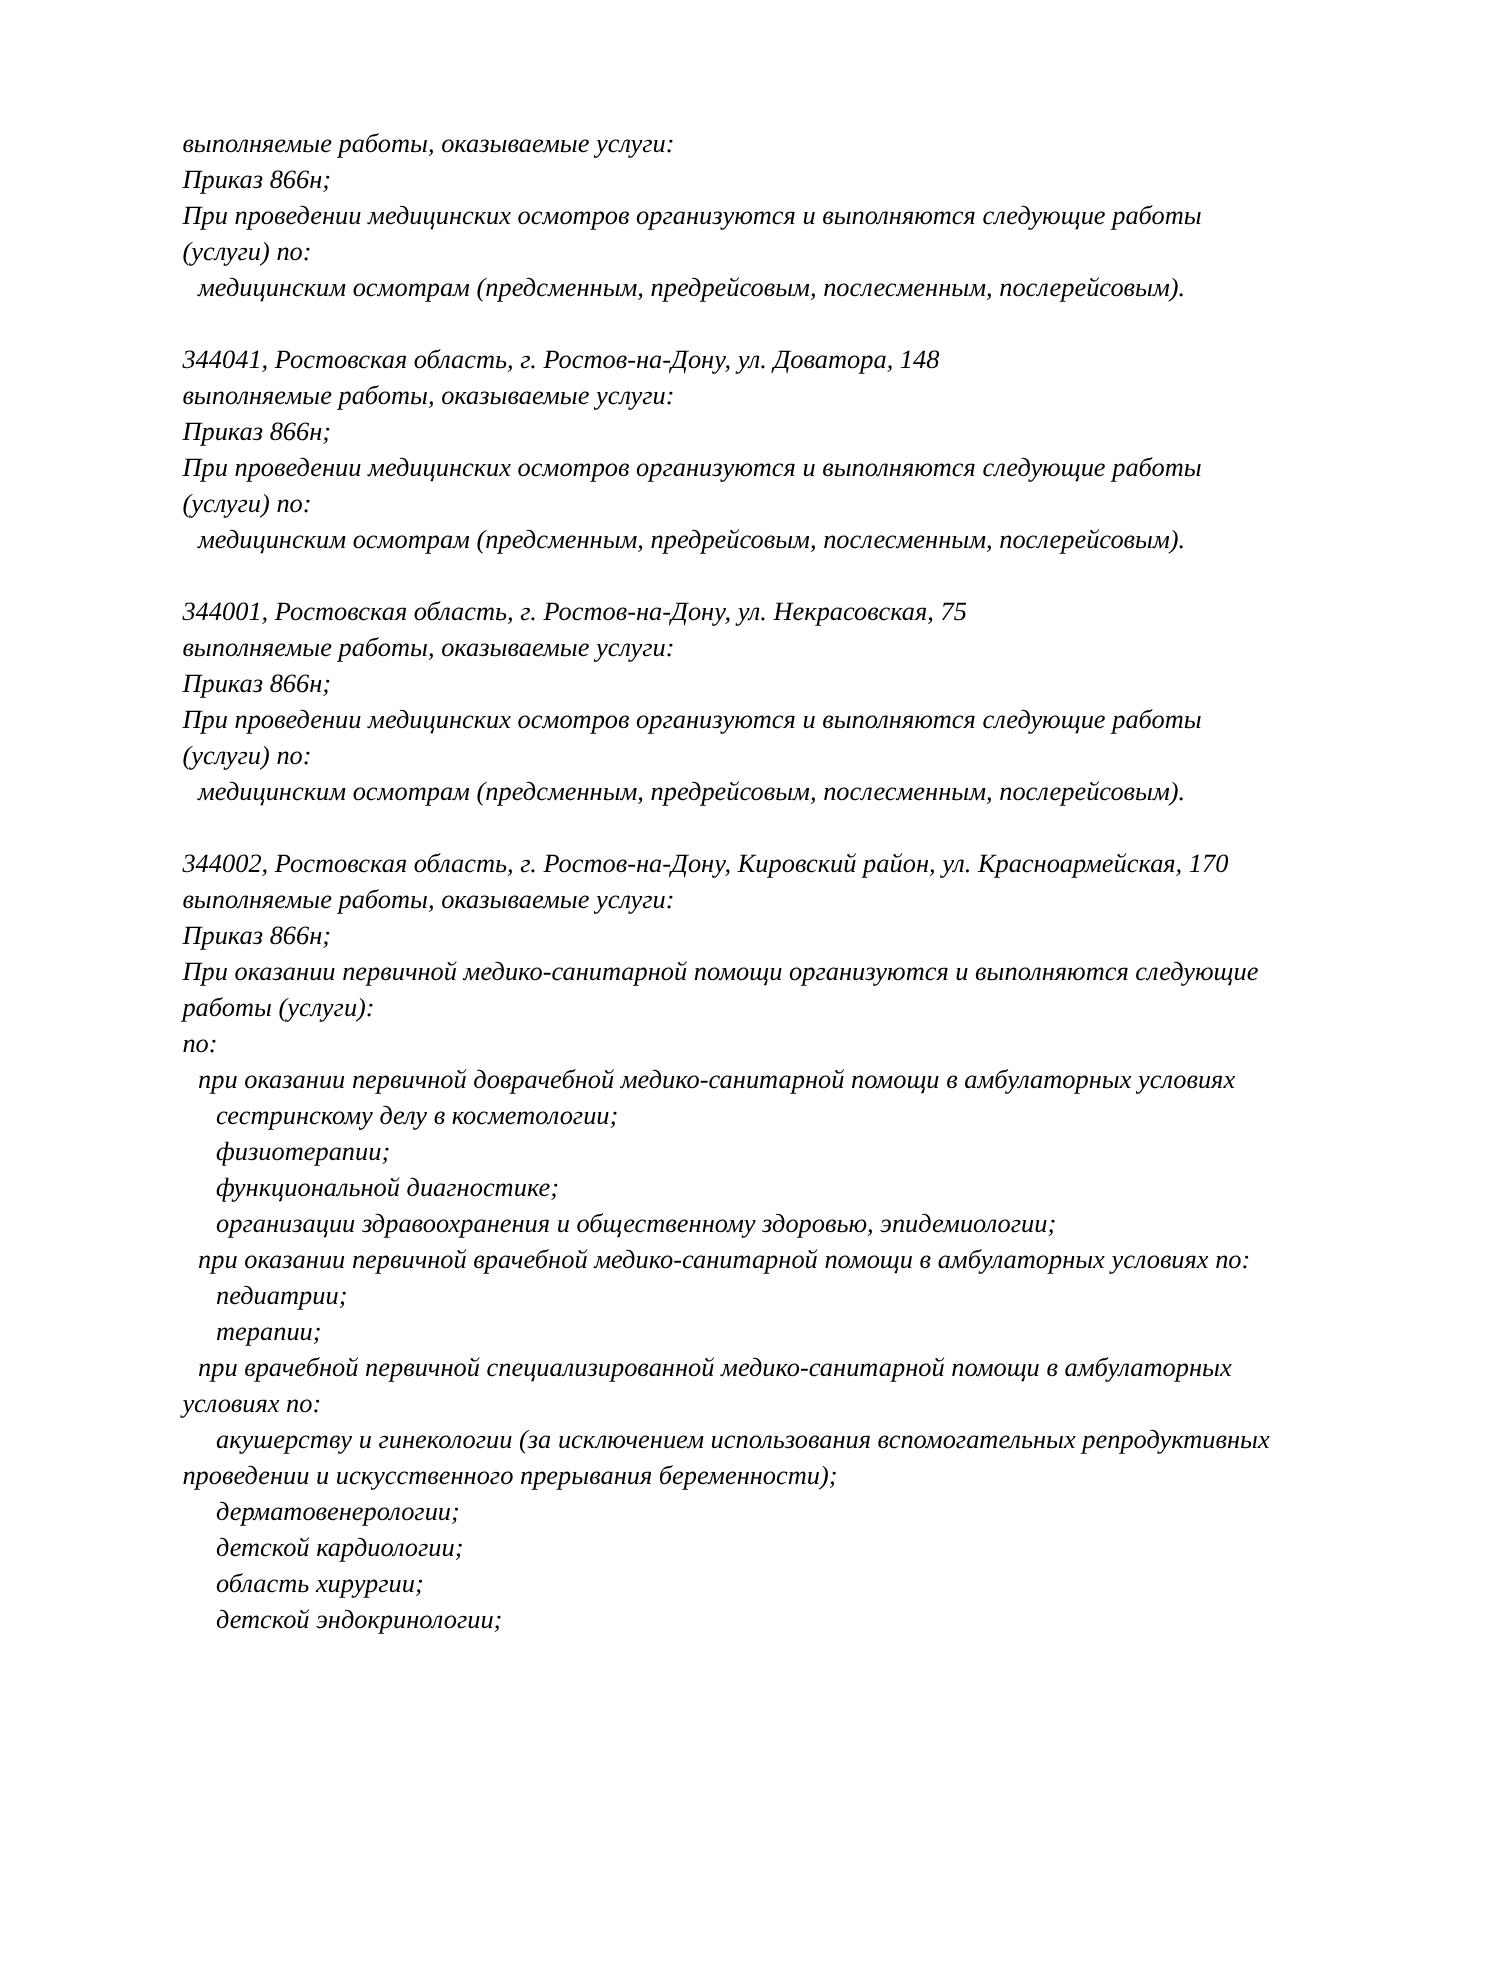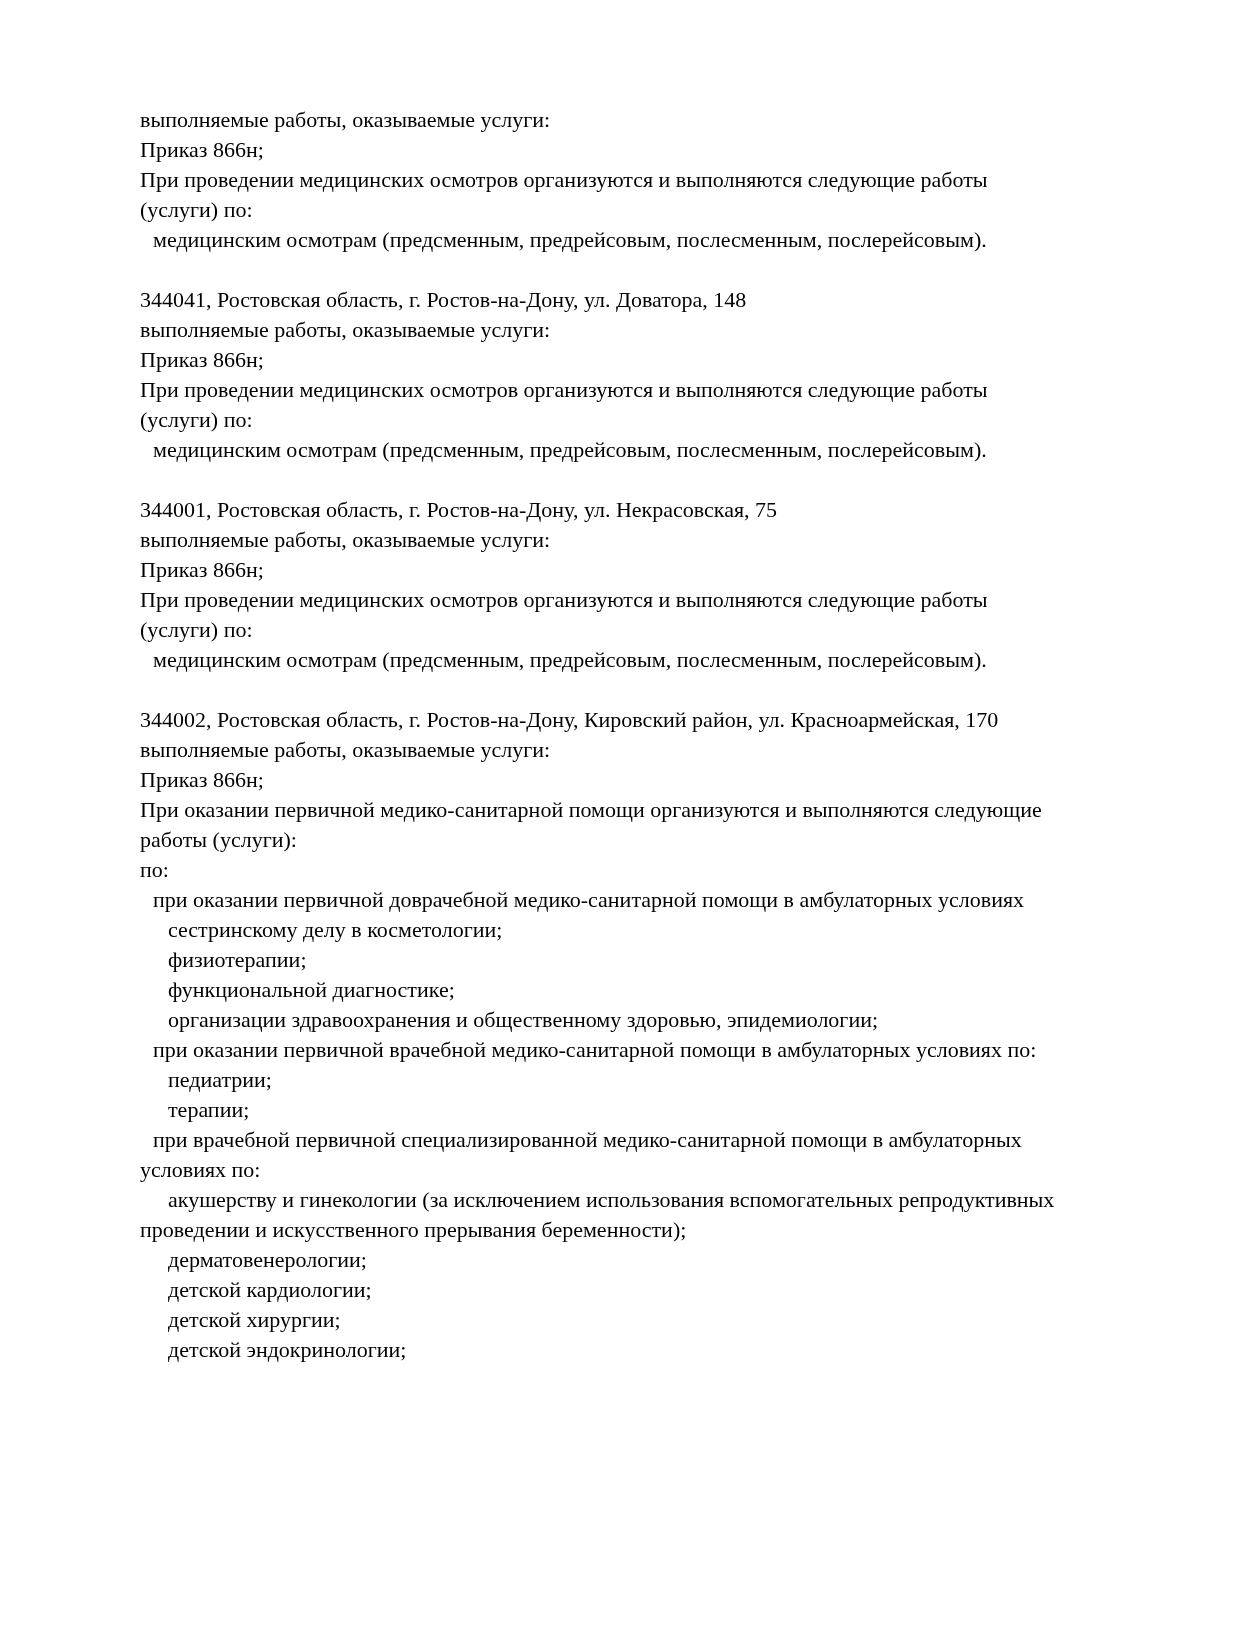--- a/index.html
+++ b/index.html
@@ -10,21 +10,21 @@
     width: 1240px;
     height: 1650px;
     background: #ffffff;
     color: #000000;
     padding: 105px 40px 0 140px;
     font-family: "Liberation Serif", "DejaVu Serif", serif;
     font-size: 22px;
     line-height: 30px;
     overflow: hidden;
   }
-  .section { margin: 0 0 30px 0; }
+  .section { margin: 0 0 30px 12px; font-style: italic; }
   .section:last-child { margin-bottom: 0; }
   .line {
     white-space: pre;
     height: 30px;
   }
   .line[data-indent="1"] { padding-left: 13px; }
   .line[data-indent="2"] { padding-left: 28px; }
 </style>
 </head>
 <body>
@@ -71,17 +71,17 @@
     <div class="line" data-indent="2">организации здравоохранения и общественному здоровью, эпидемиологии;</div>
     <div class="line" data-indent="1">при оказании первичной врачебной медико-санитарной помощи в амбулаторных условиях по:</div>
     <div class="line" data-indent="2">педиатрии;</div>
     <div class="line" data-indent="2">терапии;</div>
     <div class="line" data-indent="1">при врачебной первичной специализированной медико-санитарной помощи в амбулаторных</div>
     <div class="line" data-indent="0">условиях по:</div>
     <div class="line" data-indent="2">акушерству и гинекологии (за исключением использования вспомогательных репродуктивных</div>
     <div class="line" data-indent="0">проведении и искусственного прерывания беременности);</div>
     <div class="line" data-indent="2">дерматовенерологии;</div>
     <div class="line" data-indent="2">детской кардиологии;</div>
-    <div class="line" data-indent="2">детской хирургии;</div>
+    <div class="line" data-indent="2">область хирургии;</div>
     <div class="line" data-indent="2">детской эндокринологии;</div>
   </section>
 
 </main>
 
 </body></html>

